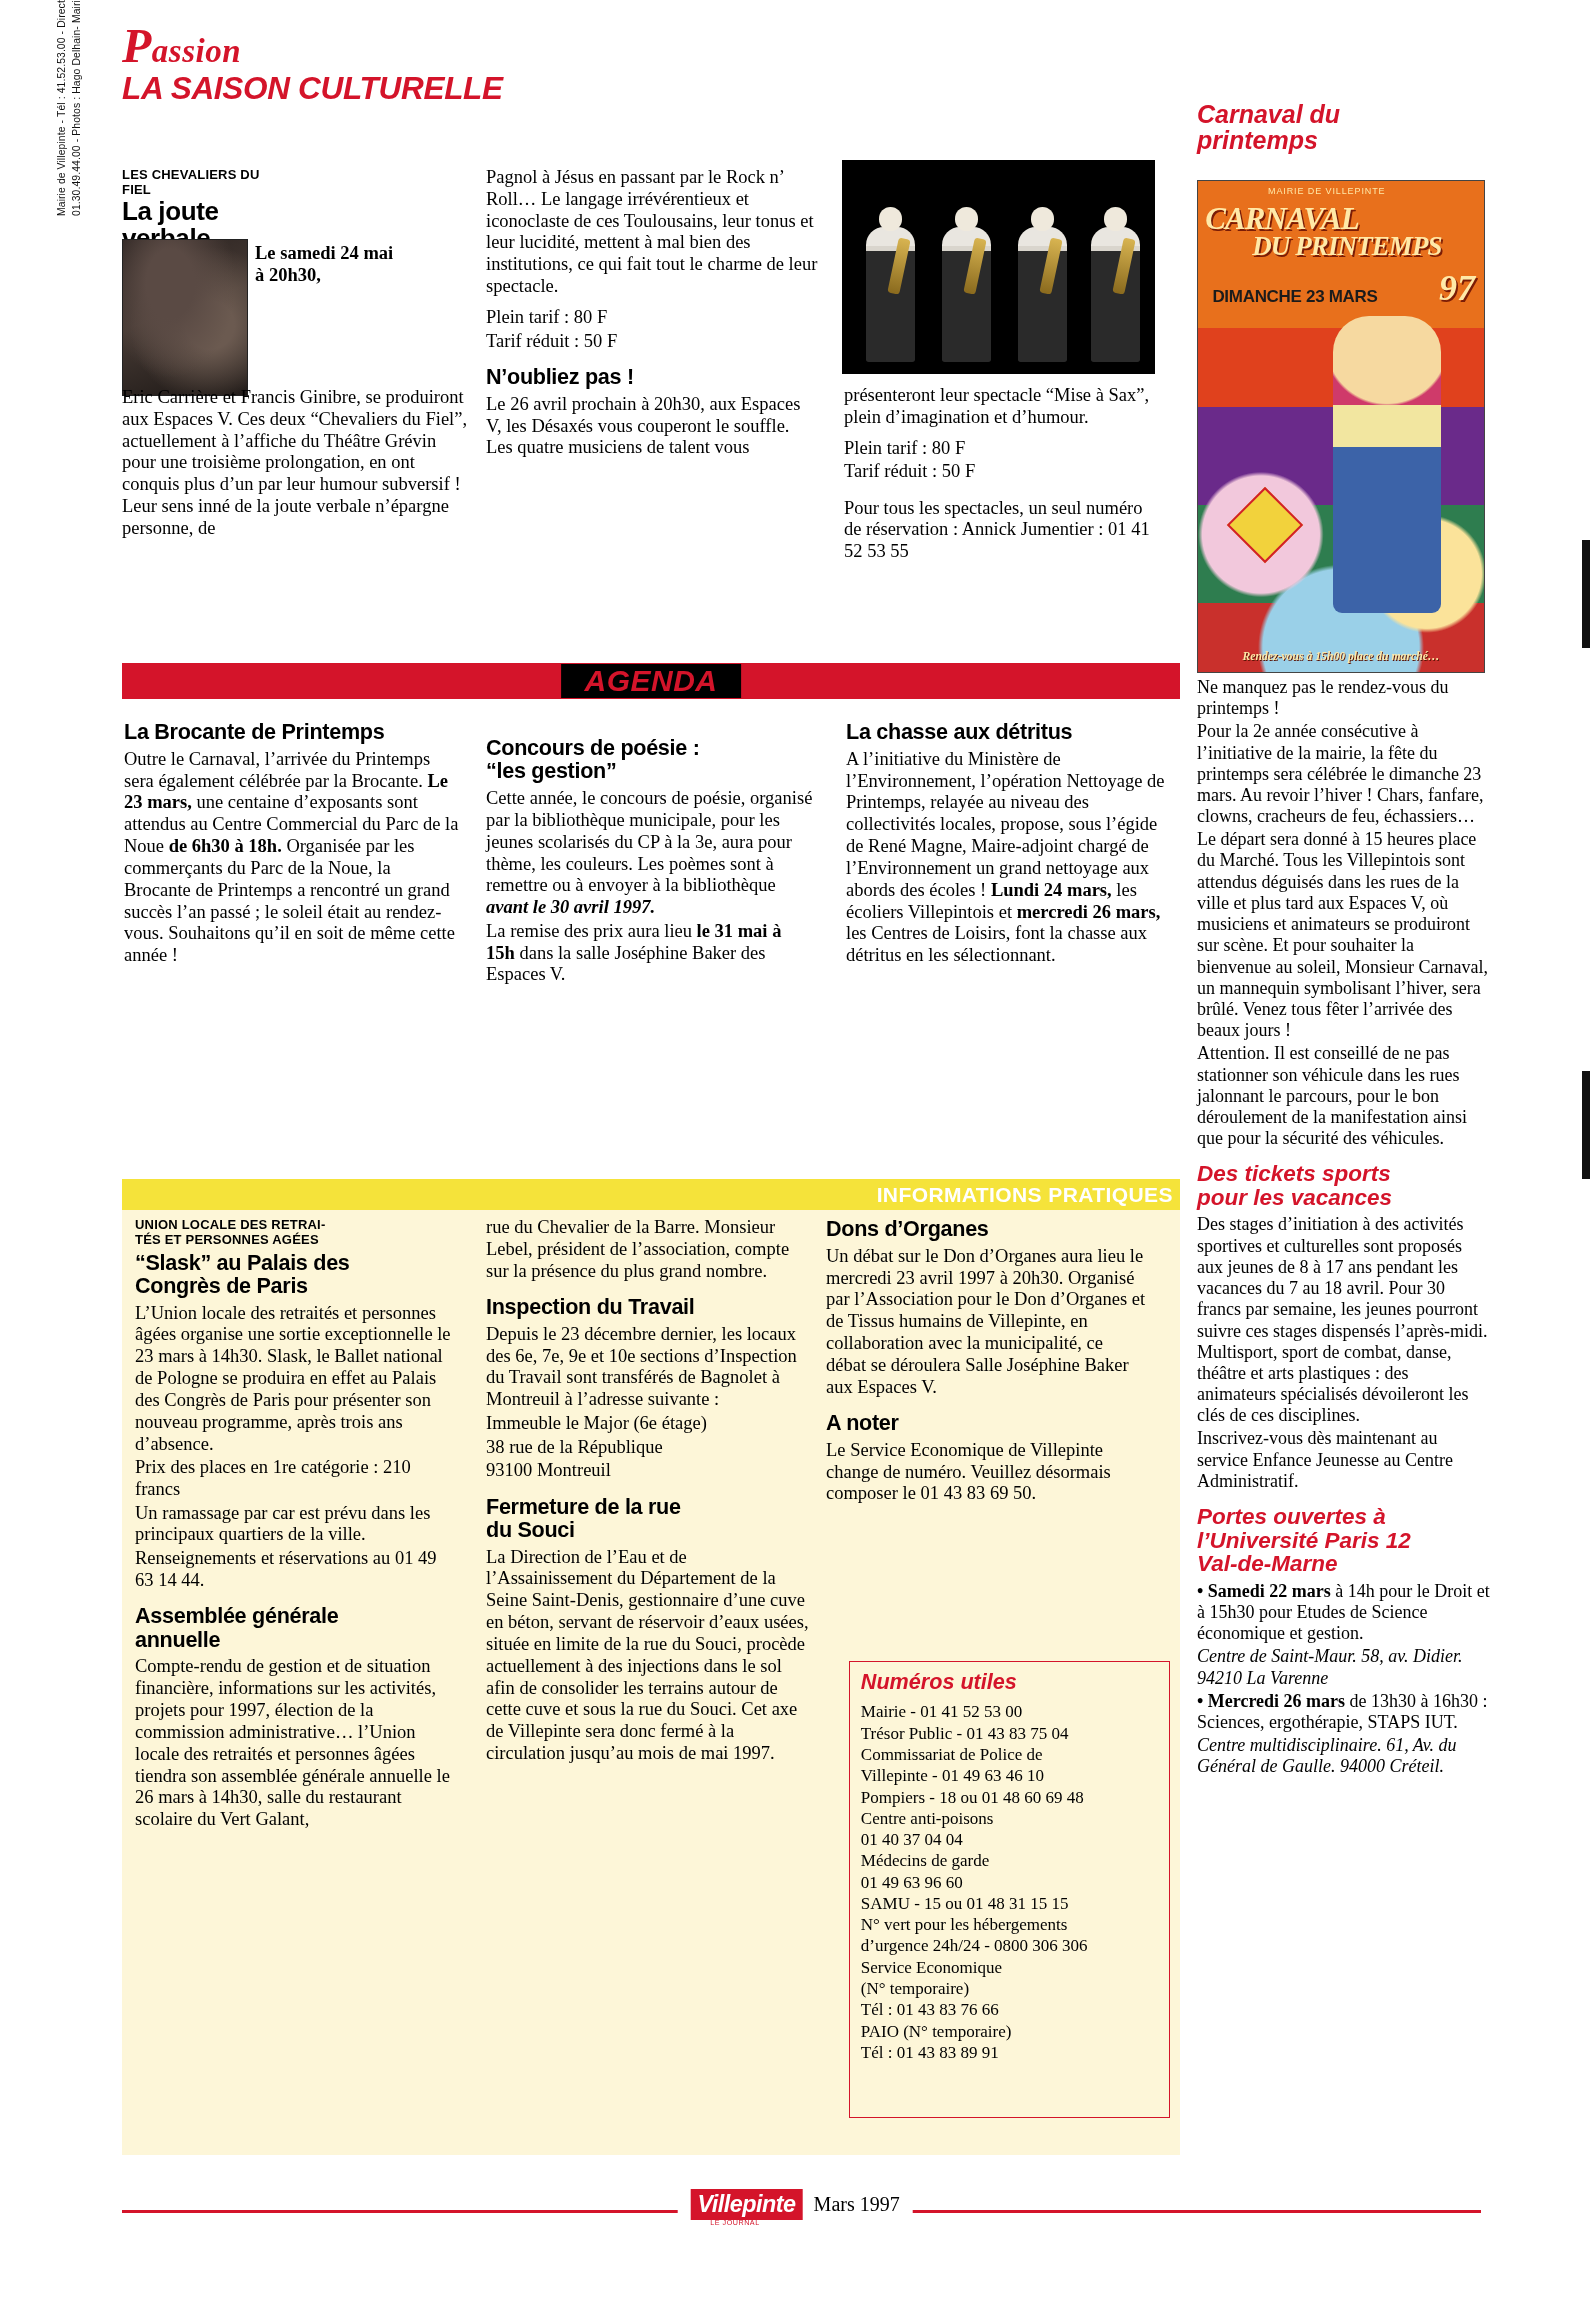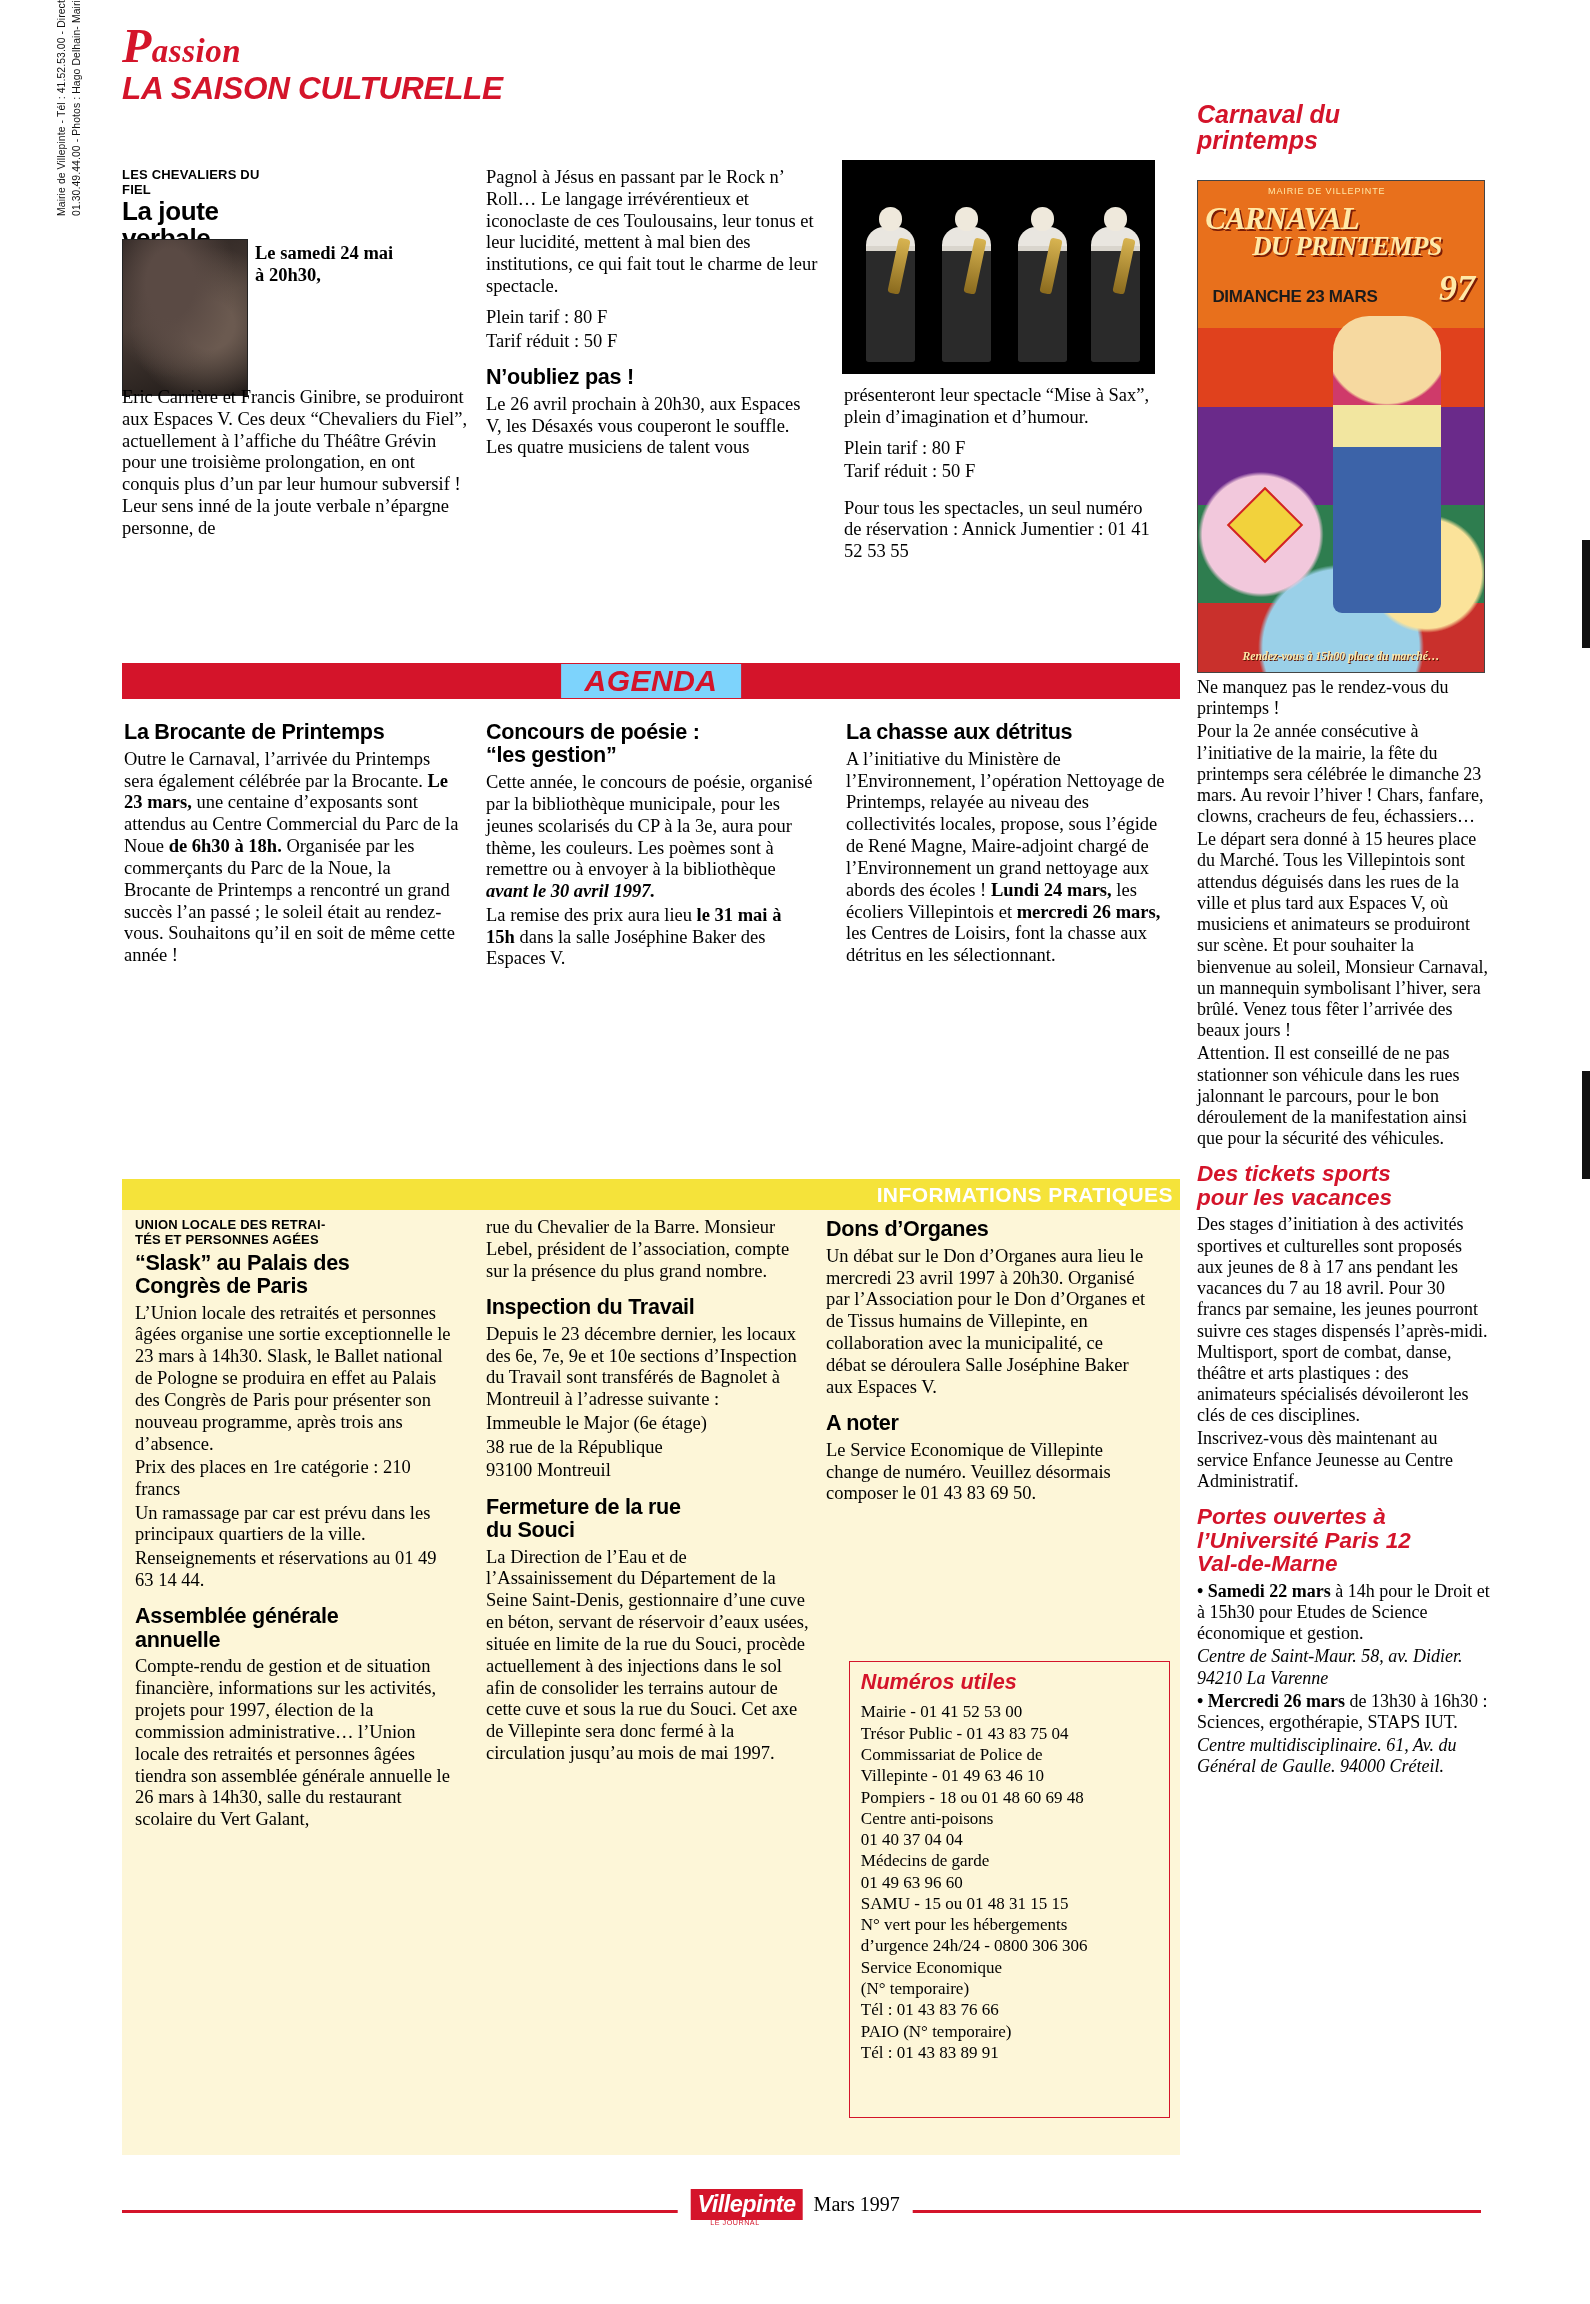--- a/index.html
+++ b/index.html
@@ -264,21 +264,21 @@
     top: 663px;
     width: 1058px;
     height: 36px;
     background: #d4142a;
   }
   .agenda-band .label {
     position: absolute;
     left: 50%;
     top: 50%;
     transform: translate(-50%, -50%);
-    background: #7dd3fc;
+    background: #000000;
     padding: 0 23.4px;
     font-family: "Liberation Sans", sans-serif;
     font-weight: bold;
     font-style: italic;
     font-size: 30px;
     color: #d4142a;
     letter-spacing: 0.5px;
   }
 
   
@@ -499,21 +499,21 @@
   <div class="agenda-band">
     <div class="label">AGENDA</div>
   </div>
 
   <div class="col" style="left:124px; top:720px; width:335px;">
     <h3 class="subhead" style="margin-top:0">La Brocante de Printemps</h3>
     <p class="body"><span>Outre le Carnaval, l’arrivée du Printemps sera également célébrée par la Brocante. </span><b>Le 23 mars,</b><span> une centaine d’exposants sont attendus au Centre Commercial du Parc de la Noue </span><b>de 6h30 à 18h.</b><span> Organisée par les commerçants du Parc de la Noue, la Brocante de Printemps a rencontré un grand succès l’an passé ; le soleil était au rendez-vous. Souhaitons qu’il en soit de même cette année !</span></p>
   </div>
 
   <div class="col" style="left:486px; top:720px; width:327px;">
-    <h3 class="subhead" style="margin-top:0">
+    <h3 class="subhead" style="margin-top:16px">
       <span>Concours de poésie :</span><br>
       <span>“les gestion”</span>
     </h3>
     <p class="body"><span>Cette année, le concours de poésie, organisé par la bibliothèque municipale, pour les jeunes scolarisés du CP à la 3e, aura pour thème, les couleurs. Les poèmes sont à remettre ou à envoyer à la bibliothèque </span><i><b>avant le 30 avril 1997.</b></i></p>
     <p class="body"><span>La remise des prix aura lieu </span><b>le 31 mai à 15h</b><span> dans la salle Joséphine Baker des Espaces V.</span></p>
   </div>
 
   <div class="col" style="left:846px; top:720px; width:324px;">
     <h3 class="subhead" style="margin-top:0">La chasse aux détritus</h3>
     <p class="body"><span>A l’initiative du Ministère de l’Environnement, l’opération Nettoyage de Printemps, relayée au niveau des collectivités locales, propose, sous l’égide de René Magne, Maire-adjoint chargé de l’Environnement un grand nettoyage aux abords des écoles ! </span><b>Lundi 24 mars,</b><span> les écoliers Villepintois et </span><b>mercredi 26 mars,</b><span> les Centres de Loisirs, font la chasse aux détritus en les sélectionnant.</span></p>

